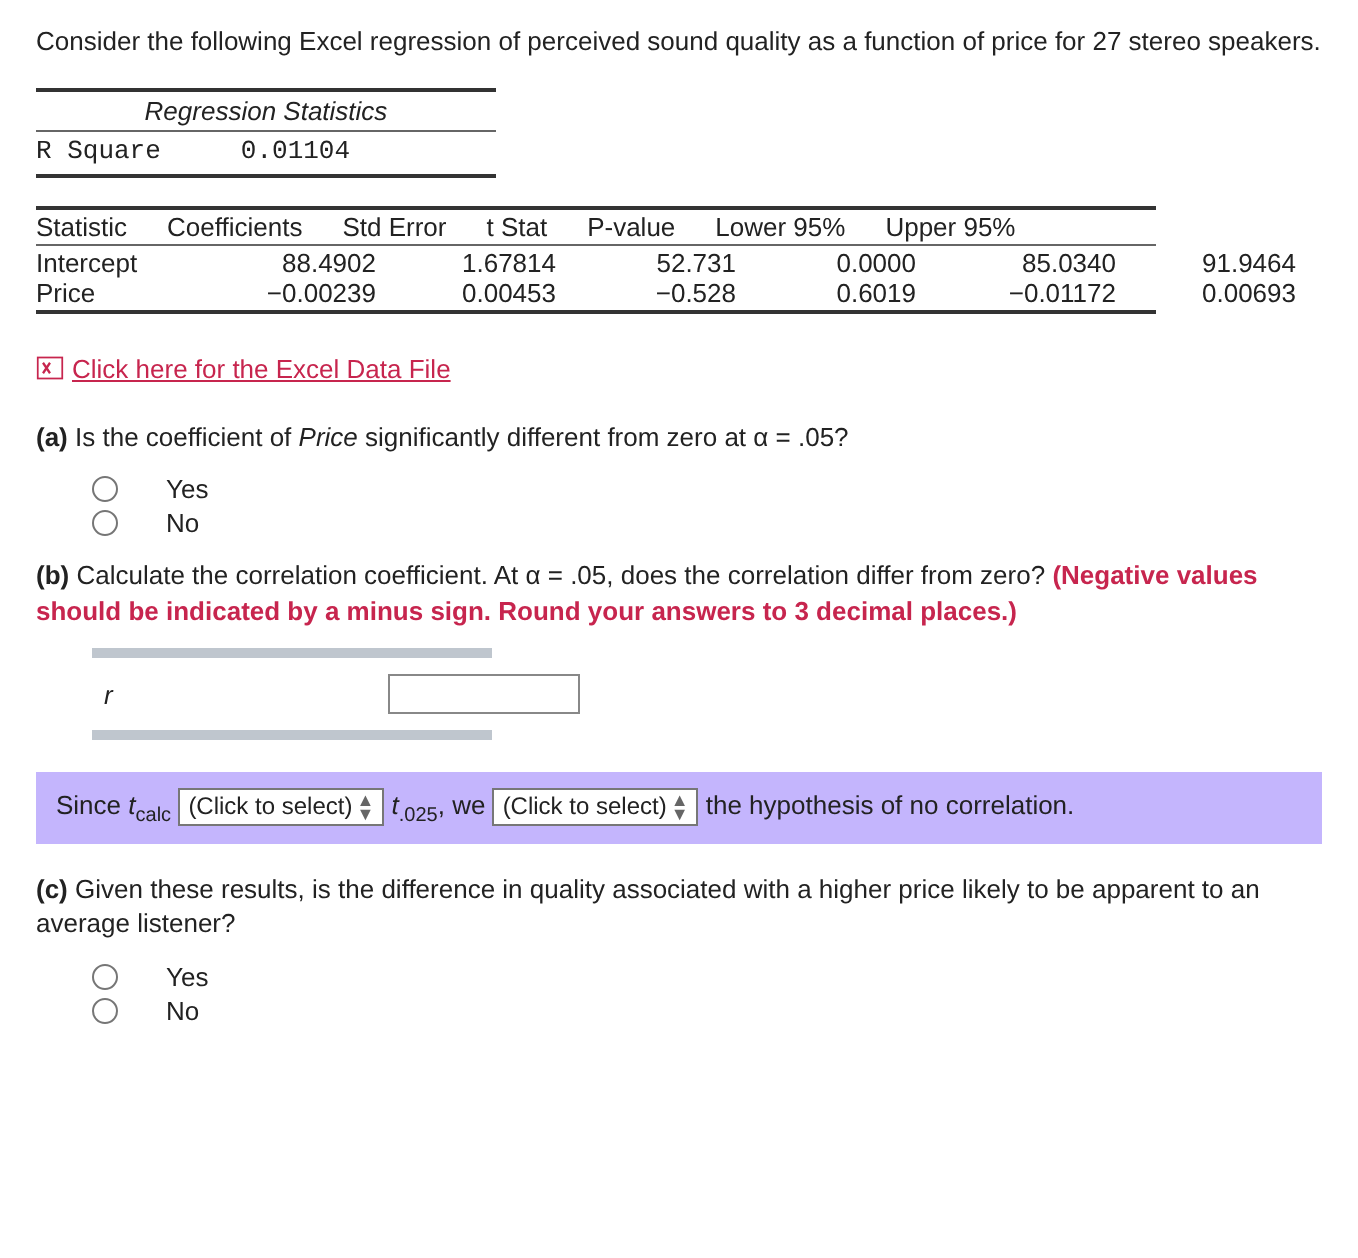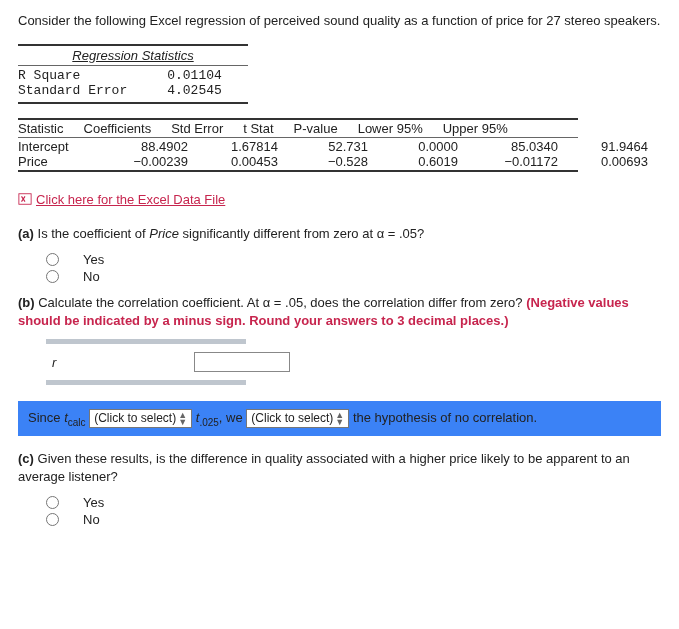--- a/index.html
+++ b/index.html
@@ -11,21 +11,20 @@
   width:679px;
   box-sizing:border-box;
   background:#fff;
 }
 .prompt{margin:0 0 14px 0;line-height:1.35}
 .subhead{
   font-style:italic;
   text-align:center;
   width:230px;
   margin-left:0;
-  text-decoration:underline;
 }
 .stats-table{
   border-collapse:collapse;
   margin-bottom:4px;
   font-family:Liberation Mono, monospace;
 }
 .stats-table td{padding:0 10px 0 0;}
 .stats-table td.val{text-align:right;padding-left:30px;}
 .hr-thick{height:2px;background:#333;border:0;margin:2px 0 2px 0;width:230px;}
 .hr-thin{height:1px;background:#666;border:0;margin:2px 0 2px 0;width:230px;}
@@ -56,21 +55,21 @@
 .ans-table td.lab{font-style:italic;padding-right:120px}
 .sub{font-size:10px;vertical-align:sub}
 .txtin{
   width:90px;height:18px;
   border:1px solid #888;
   font-size:12px;
   padding:0 2px;
 }
 .pm{display:inline-block;width:14px;text-align:center;}
 .since-box{
-  background:#3b82f6;
+  background:#c4b5fd;
   padding:8px 10px;
   margin:16px 0 14px 0;
 }
 .sel{
   display:inline-block;
   border:1px solid #777;
   background:#fff;
   padding:1px 4px;
   font-size:12px;
 }
@@ -84,24 +83,20 @@
 <p class="prompt">Consider the following Excel regression of perceived sound quality as a function of price for 27 stereo speakers.</p>
 
 <hr class="hr-thick">
 <div class="subhead">Regression Statistics</div>
 <hr class="hr-thin">
 <table class="stats-table">
   <tbody>
       <tr>
         <td>R Square</td>
         <td class="val">0.01104</td>
-      </tr>
-  <tr>
-        <td>Standard Error</td>
-        <td class="val">4.02545</td>
       </tr>
 </tbody>
   </table>
 <hr class="hr-thick" style="margin-bottom:0">
 
 <hr class="hr-coef-top">
 <table class="coef-table">
   <tbody>
       <tr>
     <th class="lh">Statistic</th>

